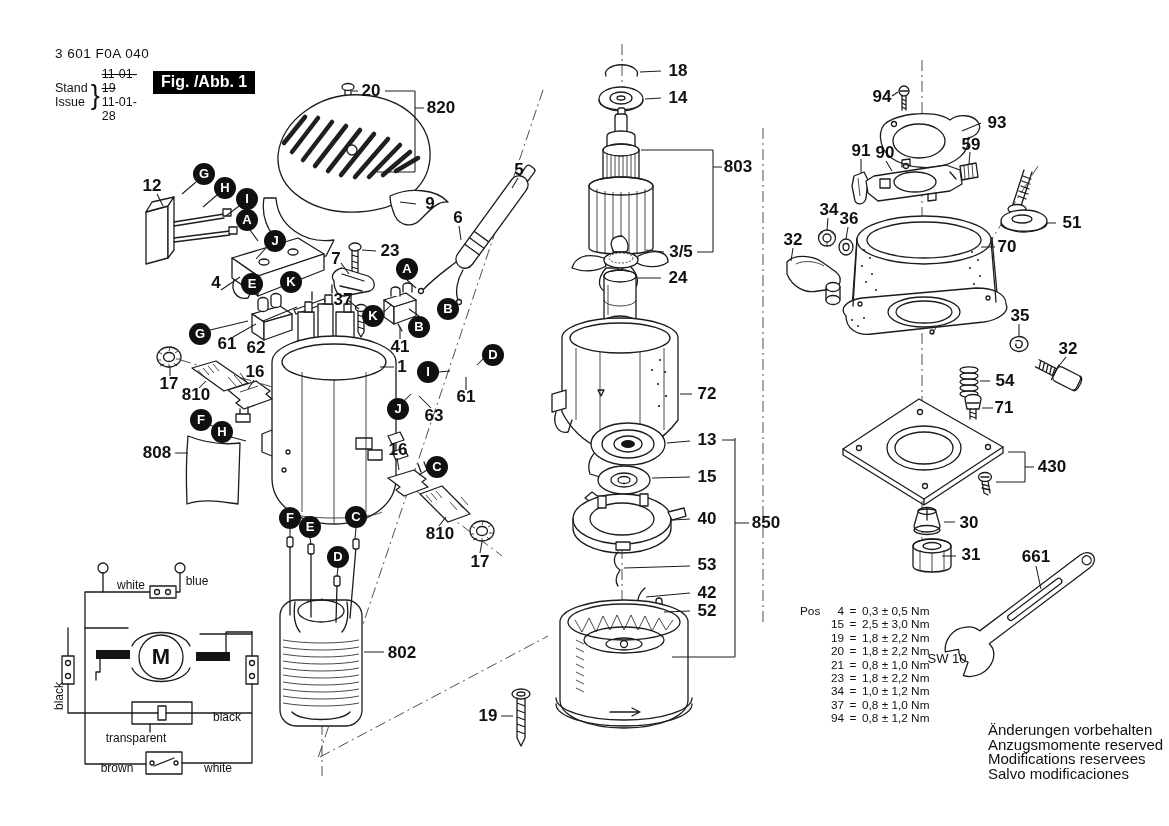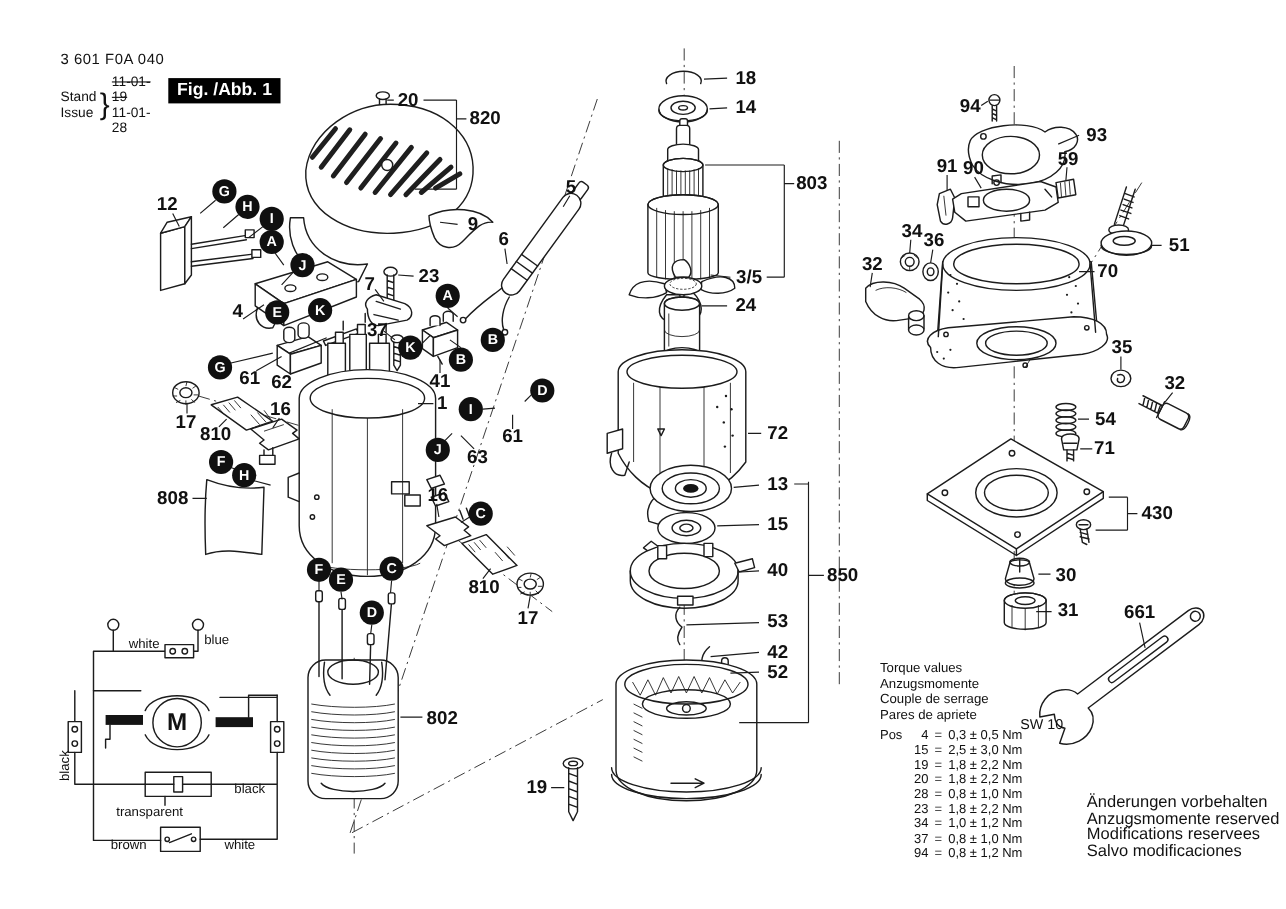--- a/index.html
+++ b/index.html
@@ -540,26 +540,20 @@
         <div class="wire-label" style="left: 117px; top: 768px;">brown</div>
         <div class="wire-label" style="left: 218px; top: 768px;">white</div>
       </div>
   <div id="misc-labels">
         <div class="misc-label" style="left: 947px; top: 658px;">SW 10</div>
       </div>
 
   <div class="motor-label" style="left:161px;top:657px;">M</div>
 
   <div class="torque">
-    <div id="torque-titles">
-          <div>Torque values</div>
-          <div>Anzugsmomente</div>
-          <div>Couple de serrage</div>
-          <div>Pares de apriete</div>
-        </div>
     <div class="torque-rows" id="torque-rows">
           <div class="torque-row">
             <span class="pfx">Pos</span>
             <span class="pos">4</span>
             <span class="eq">=</span>
             <span class="val">0,3 ± 0,5 Nm</span>
           </div>
           <div class="torque-row">
             <span class="pfx"></span>
             <span class="pos">15</span>
@@ -573,21 +567,21 @@
             <span class="val">1,8 ± 2,2 Nm</span>
           </div>
           <div class="torque-row">
             <span class="pfx"></span>
             <span class="pos">20</span>
             <span class="eq">=</span>
             <span class="val">1,8 ± 2,2 Nm</span>
           </div>
           <div class="torque-row">
             <span class="pfx"></span>
-            <span class="pos">28</span>
+            <span class="pos">21</span>
             <span class="eq">=</span>
             <span class="val">0,8 ± 1,0 Nm</span>
           </div>
           <div class="torque-row">
             <span class="pfx"></span>
             <span class="pos">23</span>
             <span class="eq">=</span>
             <span class="val">1,8 ± 2,2 Nm</span>
           </div>
           <div class="torque-row">

